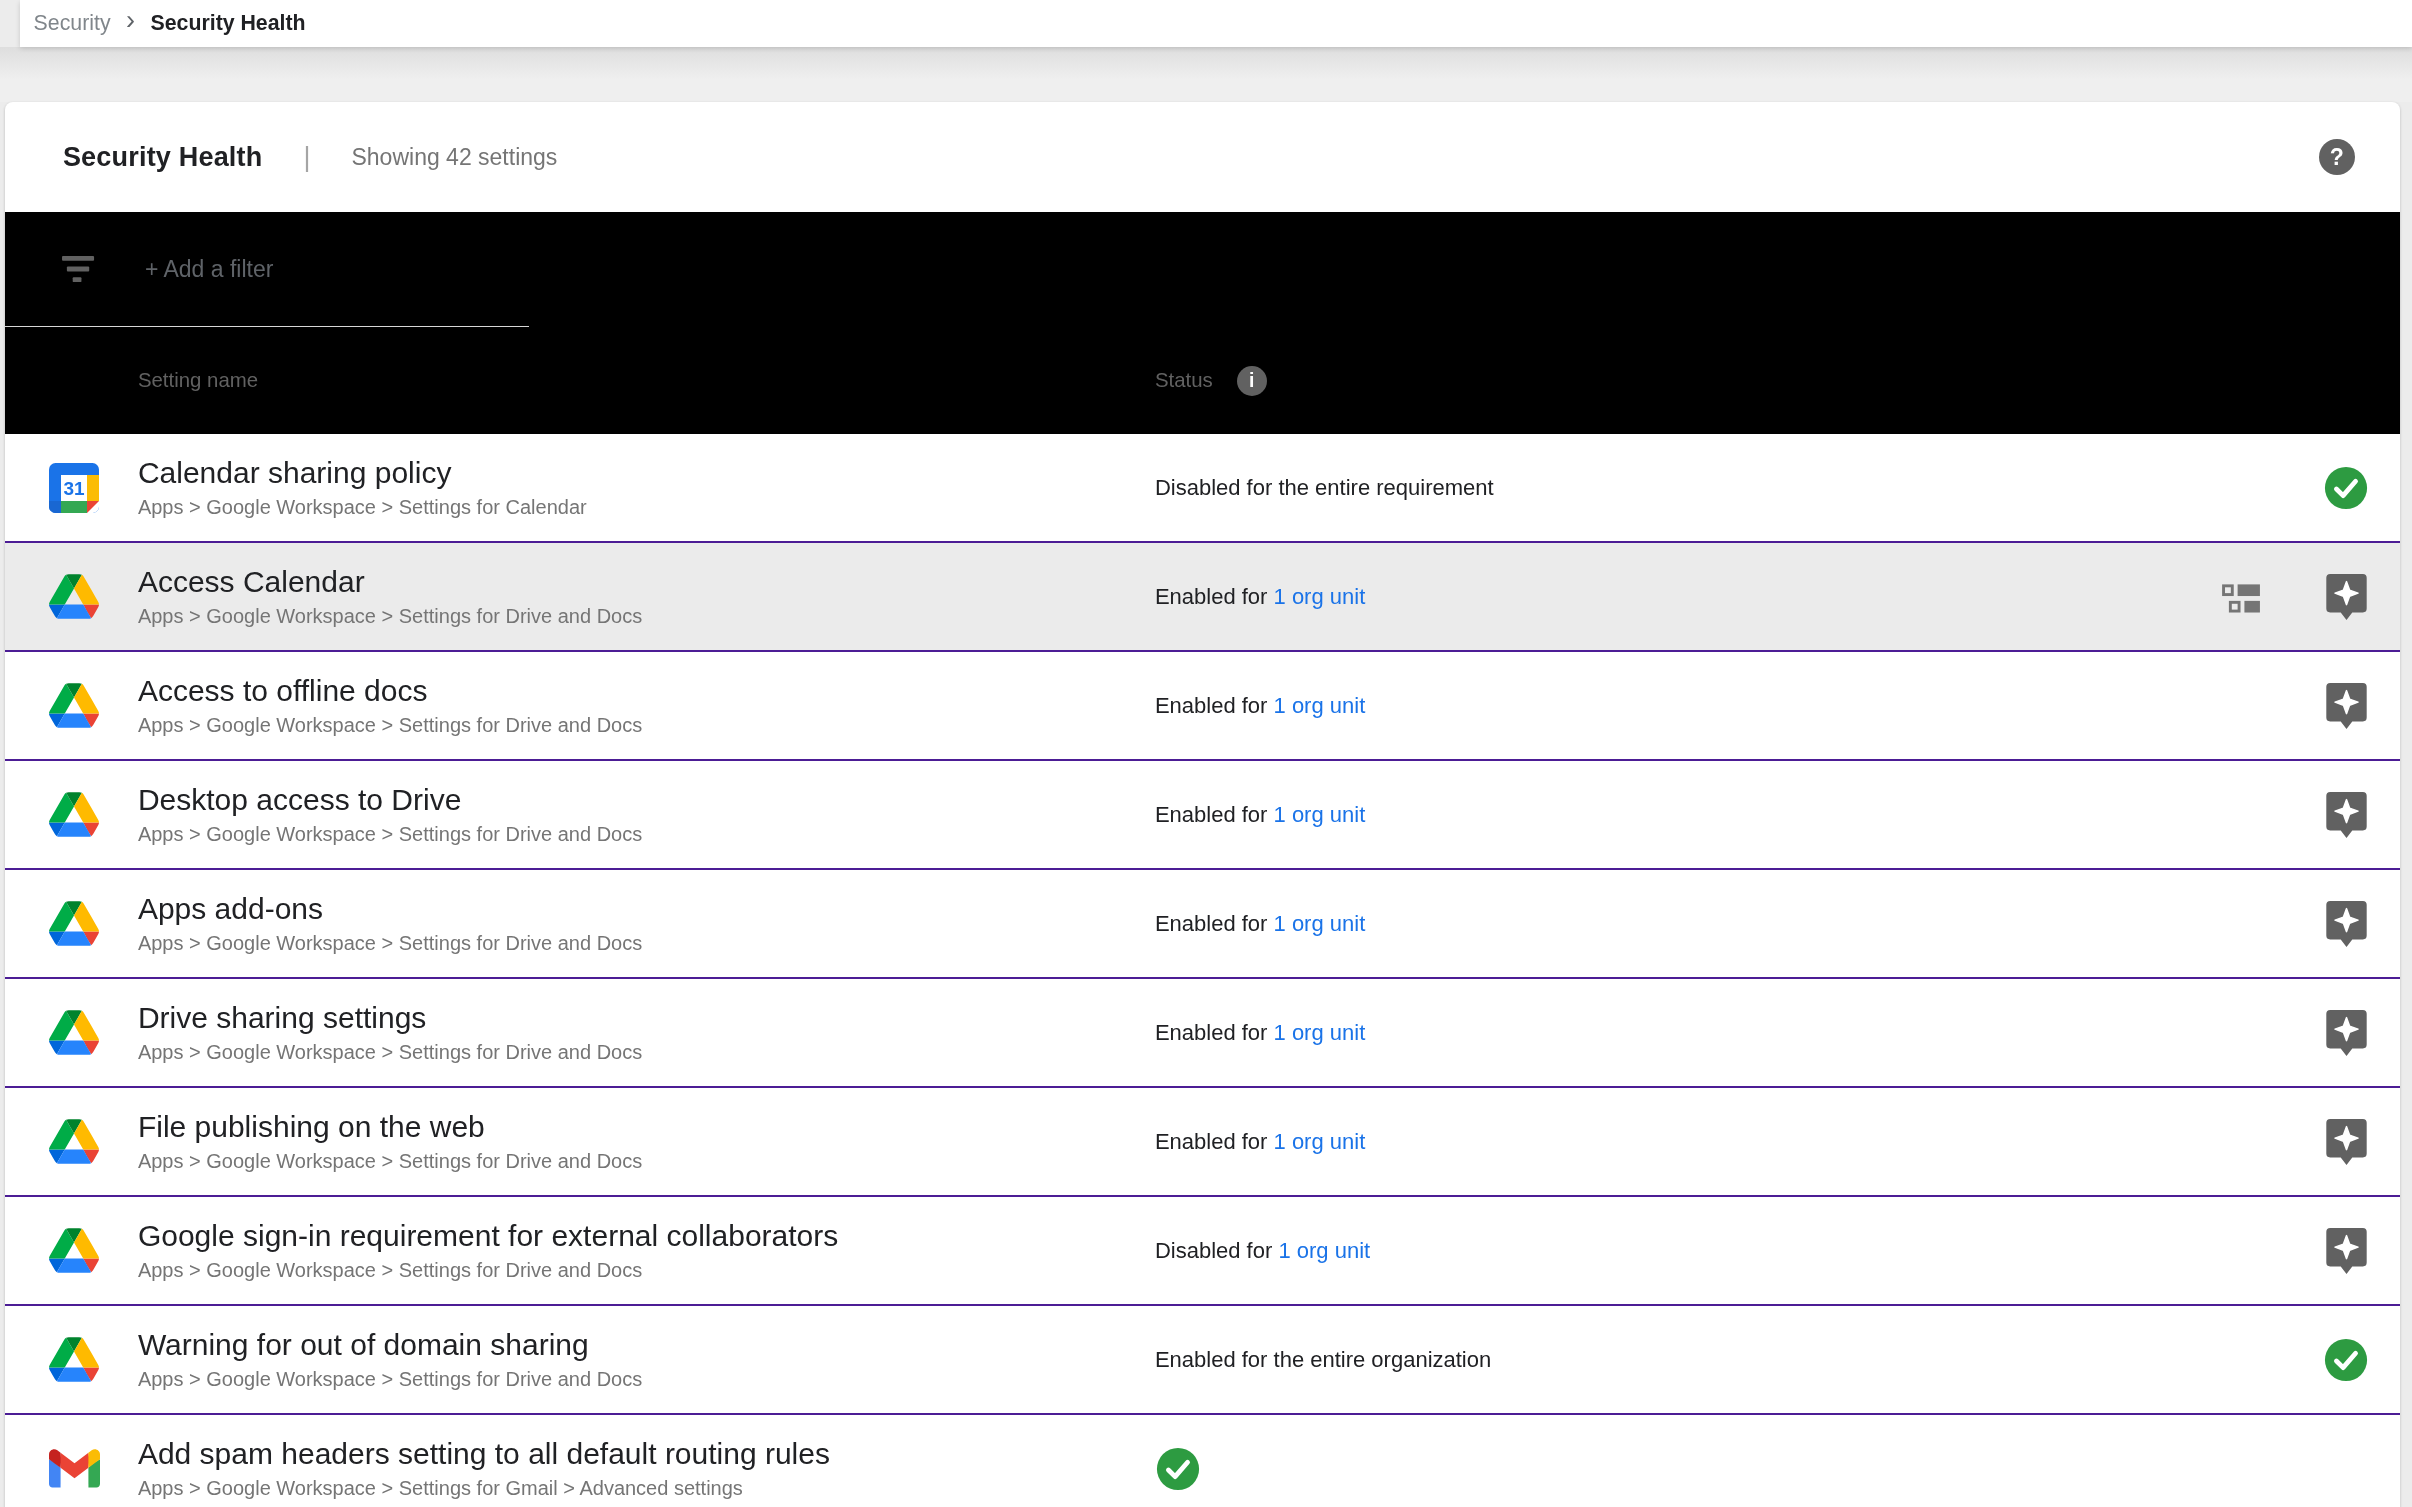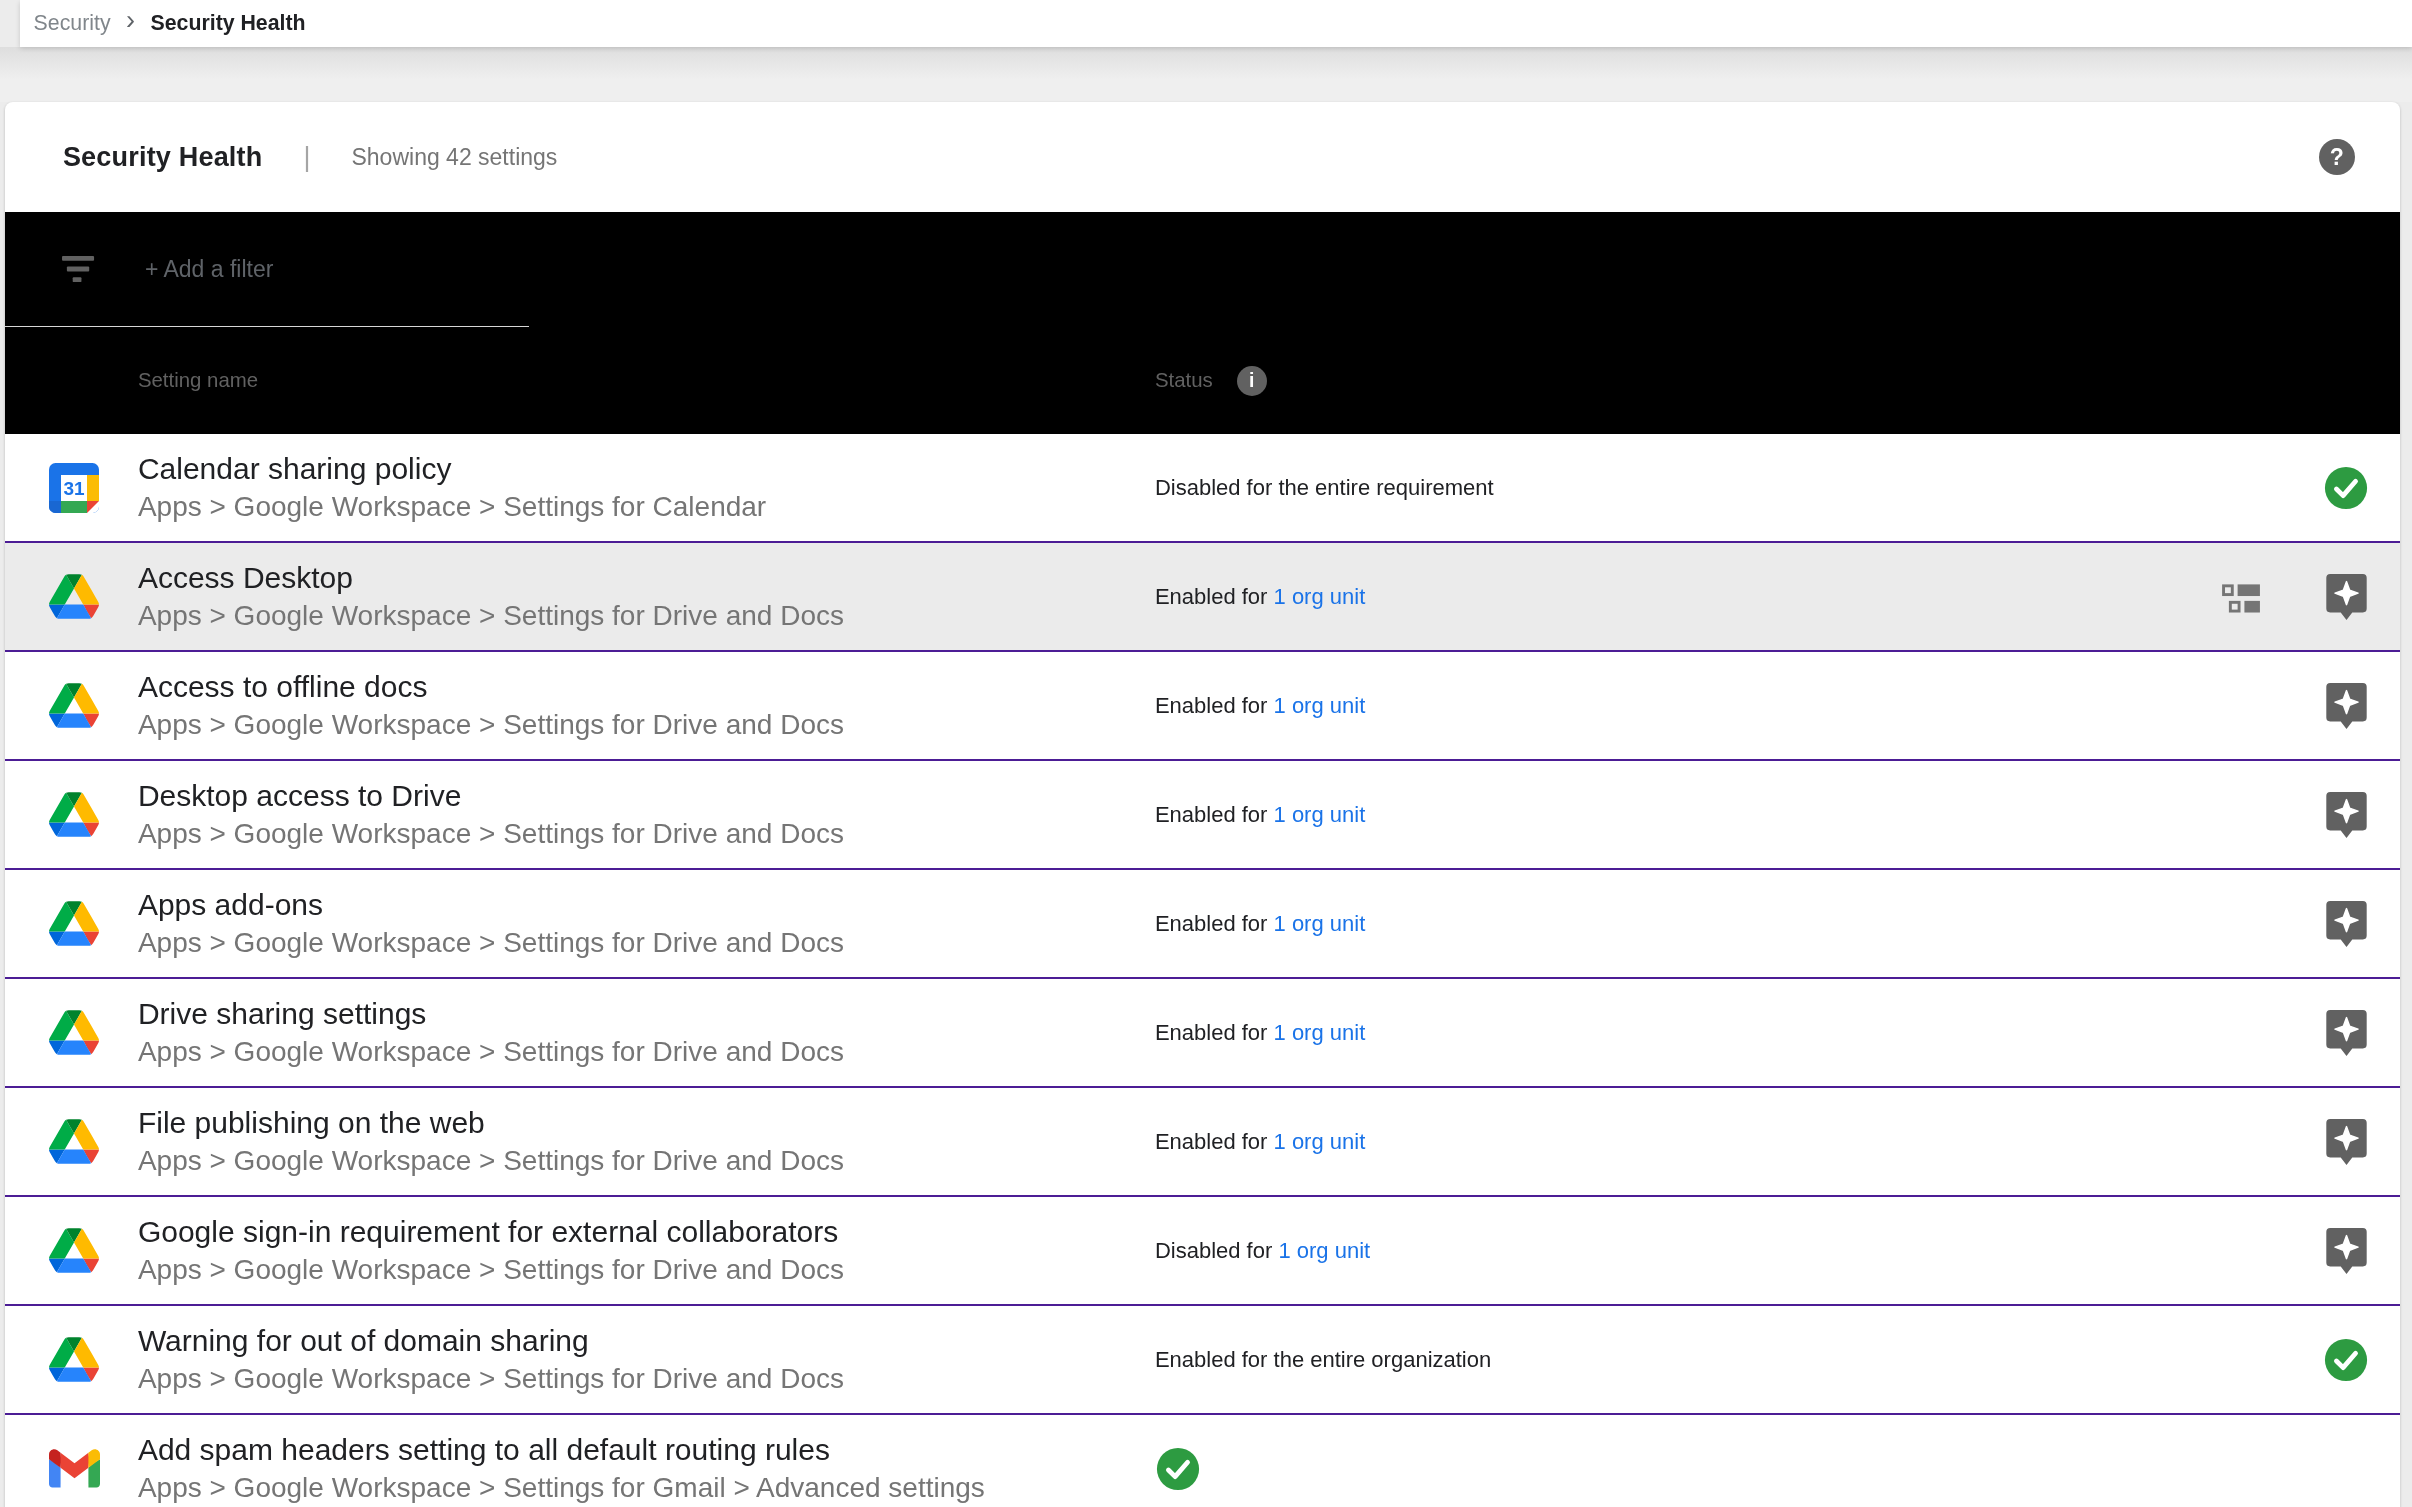--- a/index.html
+++ b/index.html
@@ -68,21 +68,21 @@
     display:grid; grid-template-columns:133px 1017px 1fr auto;
     align-items:center; border-bottom:2px solid #4c1d95;
     cursor:pointer;
   }
   .row.highlighted { background:var(--highlight-row,#ebebeb); }
   .icon-cell { padding-left:44px; display:flex; align-items:center; }
   .app-icon { display:flex; }
   .app-icon svg { display:block; }
   .text-cell { line-height:1; }
   .row-title { font-size:30px; color:#202124; margin-bottom:9.7px; }
-  .row-path  { font-size:28px; color:#757575; }
+  .row-path  { font-size:20px; color:#757575; }
   .status-cell { font-size:22px; color:#202124; }
   .org-link { color:var(--link-blue,#1a73e8); cursor:pointer; }
   .actions-cell { display:flex; align-items:center; gap:62px; padding-right:31px; }
   .action-icon { display:flex; }
   .action-icon svg { display:block; }
 </style>
 </head>
 <body>
 
 <div class="breadcrumb-bar">
@@ -171,21 +171,21 @@
       <path fill="#0066da" d="m6.6 66.85 3.85 6.65c.8 1.4 1.95 2.5 3.3 3.3l13.75-23.8h-27.5c0 1.55.4 3.1 1.2 4.5z"></path>
       <path fill="#00ac47" d="m43.65 25-13.75-23.8c-1.35.8-2.5 1.9-3.3 3.3l-25.4 44a9.06 9.06 0 0 0-1.2 4.5h27.5z"></path>
       <path fill="#ea4335" d="m73.55 76.8c1.35-.8 2.5-1.9 3.3-3.3l1.6-2.75 7.65-13.25c.8-1.4 1.2-2.95 1.2-4.5h-27.5l5.85 11.5z"></path>
       <path fill="#00832d" d="m43.65 25 13.75-23.8c-1.35-.8-2.9-1.2-4.5-1.2h-18.5c-1.6 0-3.15.45-4.5 1.2z"></path>
       <path fill="#2684fc" d="m59.8 53h-32.3l-13.75 23.8c1.35.8 2.9 1.2 4.5 1.2h50.8c1.6 0 3.15-.45 4.5-1.2z"></path>
       <path fill="#ffba00" d="m73.4 26.5-12.7-22c-.8-1.4-1.95-2.5-3.3-3.3l-13.75 23.8 16.15 28h27.45c0-1.55-.4-3.1-1.2-4.5z"></path>
     </svg>
   </span>
         </div>
     <div class="text-cell">
-      <div class="row-title">Access Desktop</div>
+      <div class="row-title">Access Calendar</div>
       <div class="row-path">Apps &gt; Google Workspace &gt; Settings for Drive and Docs</div>
     </div>
     <div class="status-cell">
       <span>Enabled for </span><span class="org-link">1 org unit</span>
     </div>
     <div class="actions-cell">
           <span class="action-icon">
     <svg width="41" height="32" viewBox="0 0 42 33">
       <rect x="2.5" y="5" width="9" height="9" fill="none" stroke="#757575" stroke-width="3"></rect>
       <rect x="17" y="3.5" width="23" height="12" fill="#757575"></rect>

